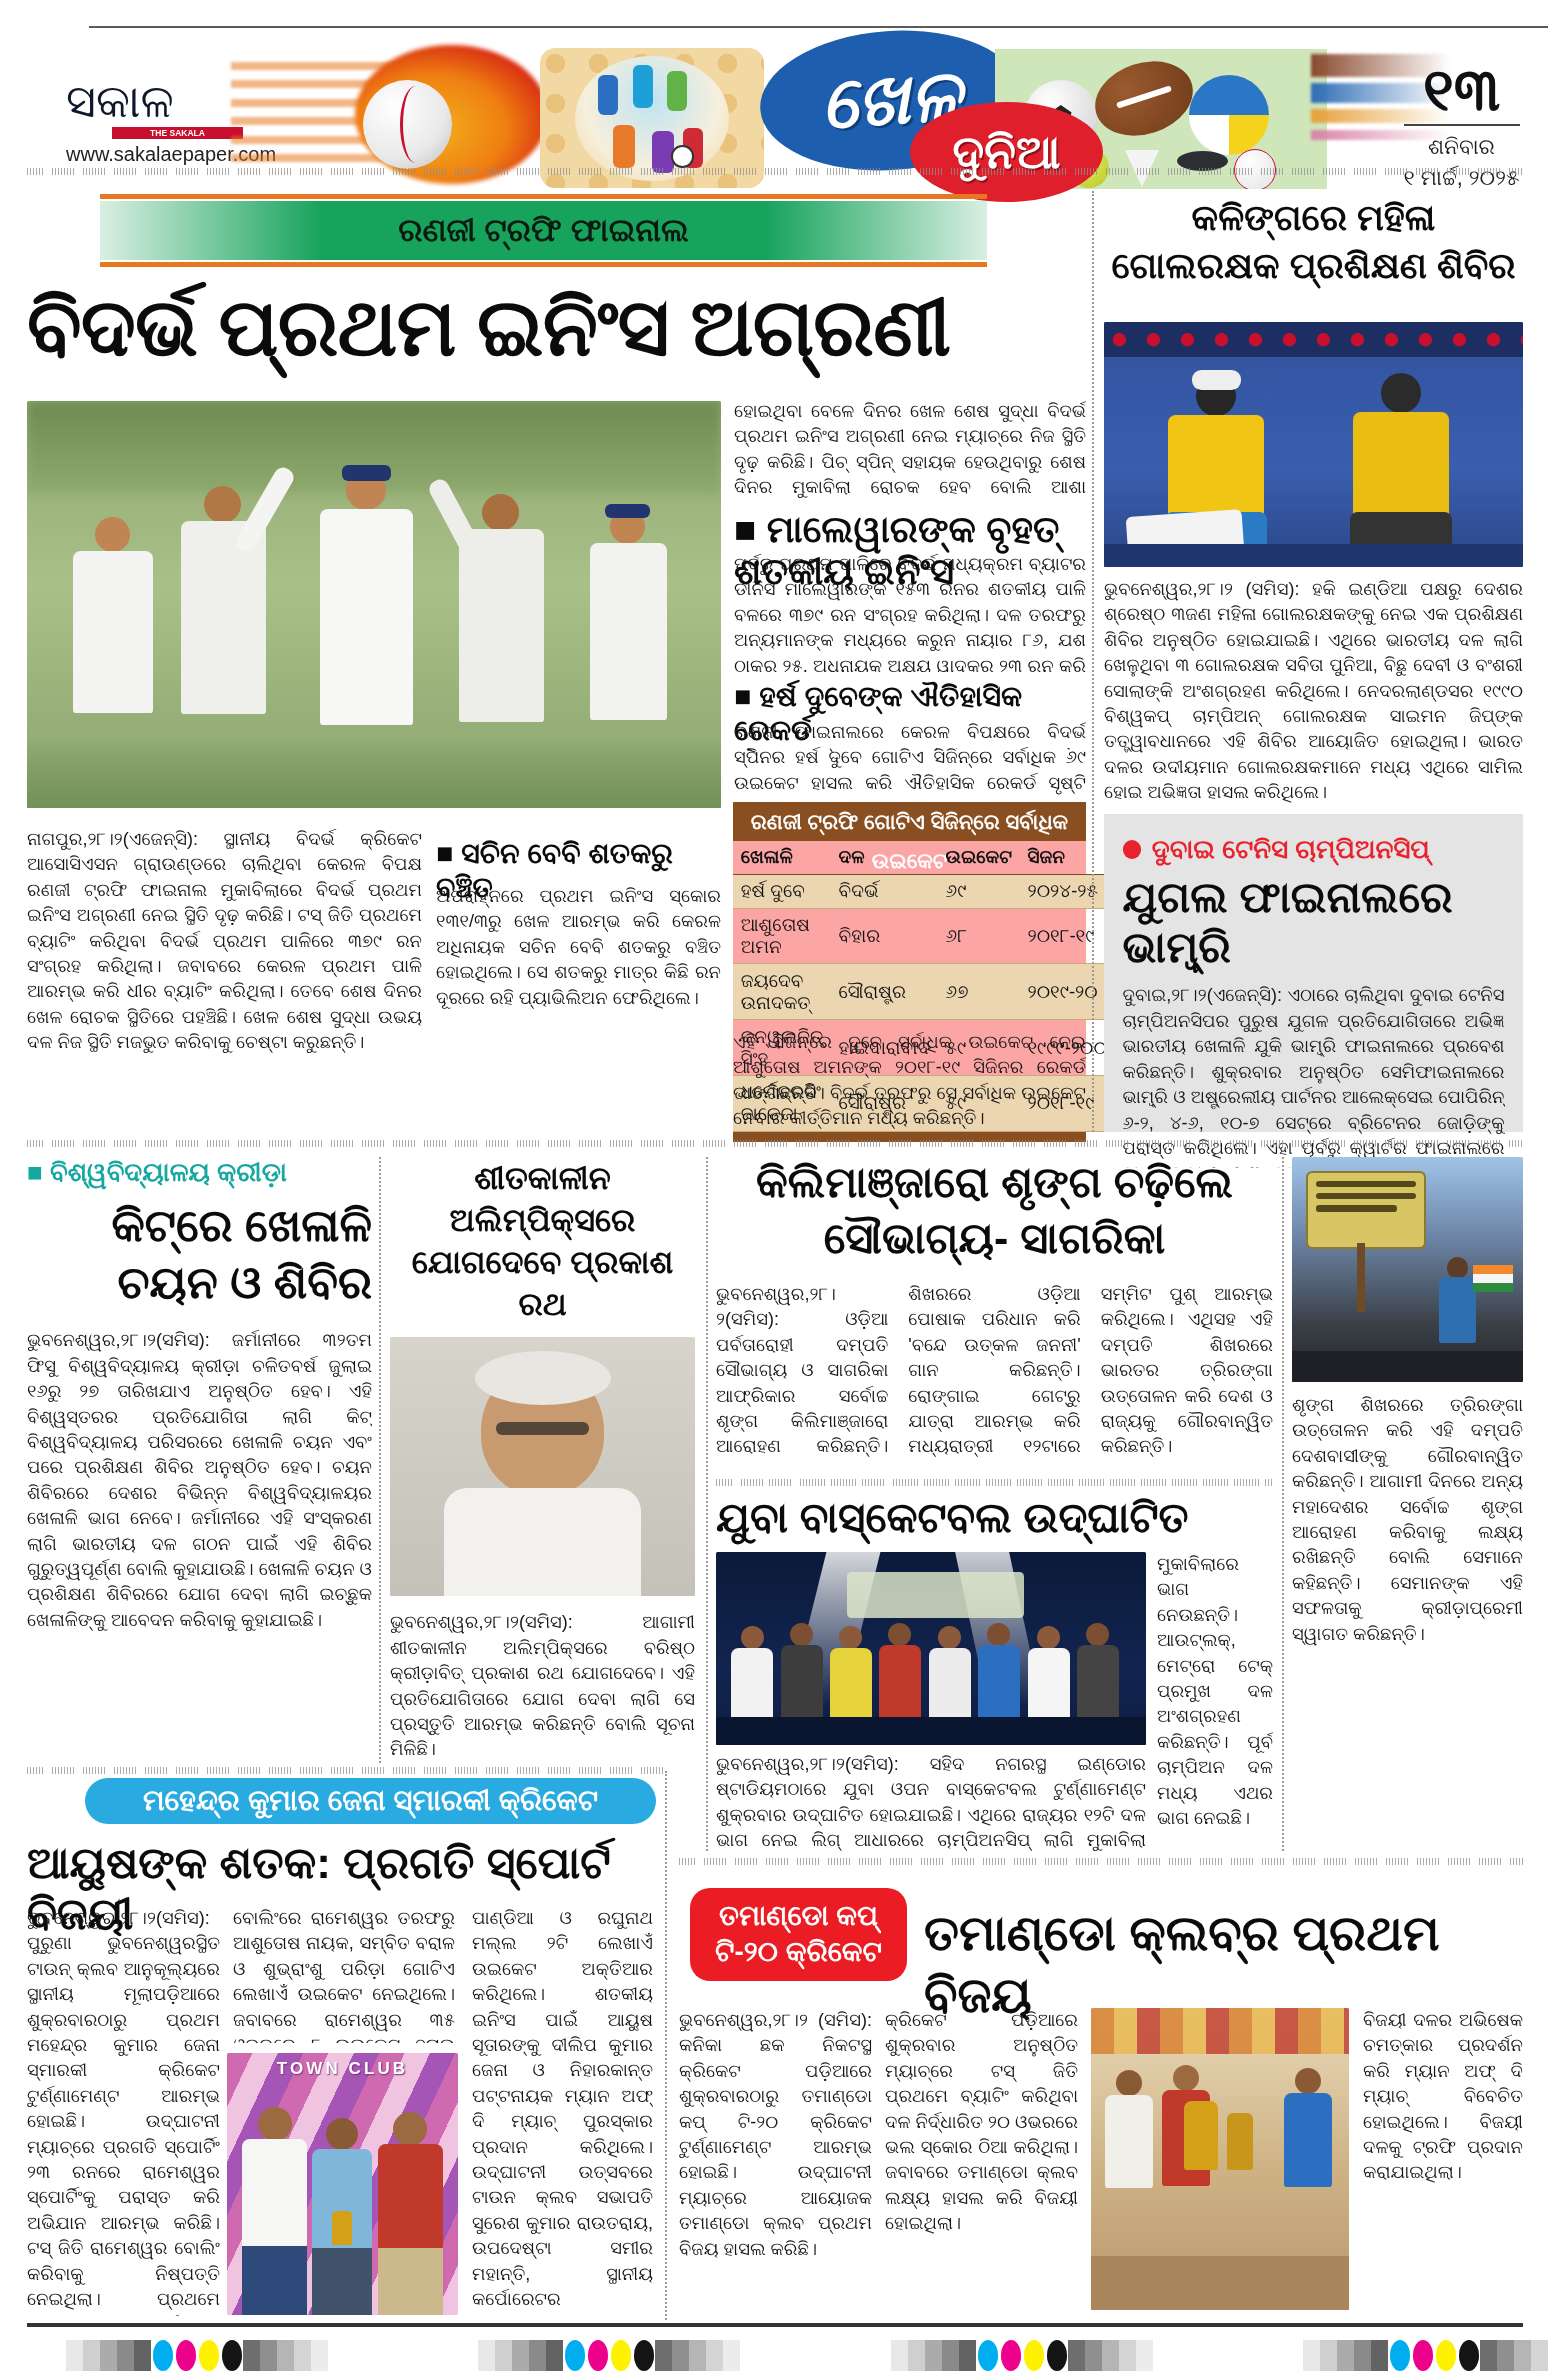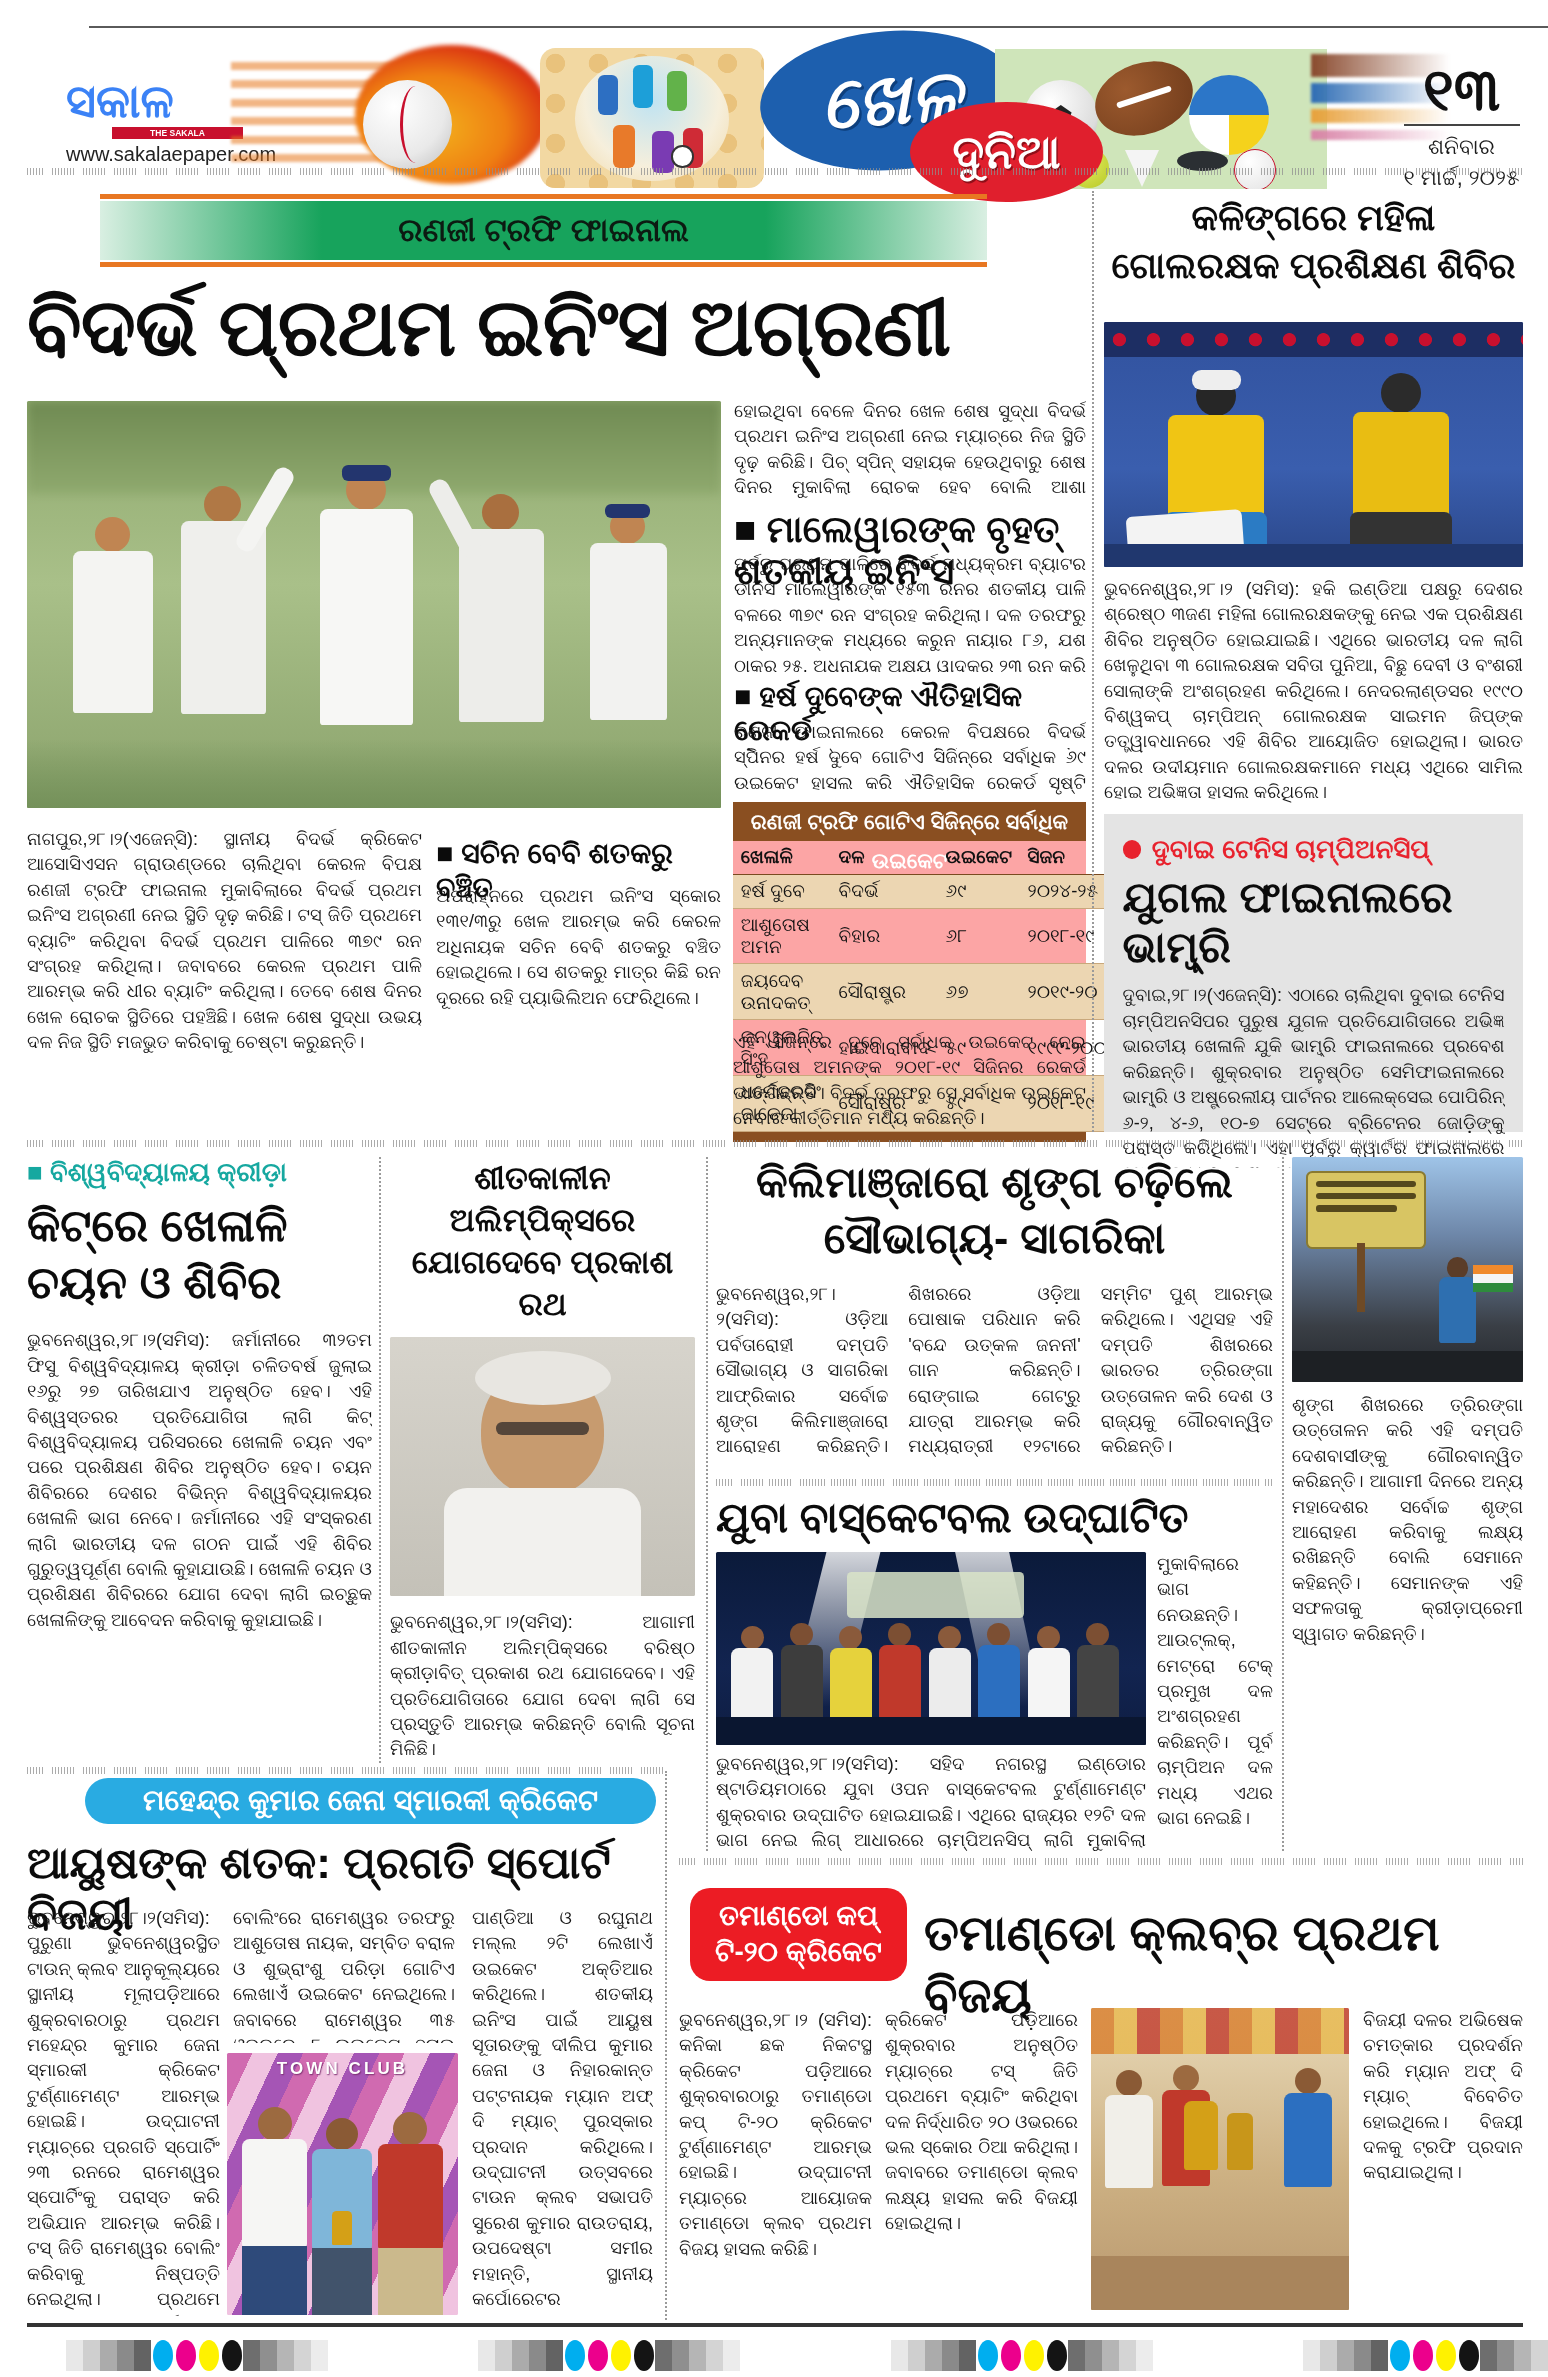--- a/index.html
+++ b/index.html
@@ -32,21 +32,21 @@
 </head>
 <body>
 
 <div id="page">
 
   <div class="abs" style="left:89px;top:26px;width:1460px;height:2.3px;background:#5a5a5a;"></div>
 
   <div class="abs" style="left:0;top:31px;width:1548px;height:139px;">
 
     <div class="abs" style="left:66px;top:46px;width:247px;">
-      <div style="font-size:46px;font-weight:bold;color:#3b82f6;line-height:48px;">ସକାଳ</div>
+      <div style="font-size:46px;font-weight:normal;color:#0f172a;line-height:48px;">ସକାଳ</div>
       <div style="width:131px;height:12.3px;background:#c8102e;color:#fff;font-size:8.5px;font-weight:bold;text-align:center;line-height:12.3px;margin:1.5px 0 4.6px 46px;">THE SAKALA</div>
       <div style="font-size:20px;color:#222;">www.sakalaepaper.com</div>
     </div>
 
     <div class="abs" style="left:231px;top:31px;width:262px;height:108px;background:repeating-linear-gradient(180deg,rgba(230,120,30,.55) 0 7.7px,rgba(255,255,255,0) 7.7px 18.5px);filter:blur(1.5px);"></div>
 
     <div class="abs" style="left:332px;top:14px;width:231px;height:139px;">
       <div class="abs" style="left:23px;top:0px;width:193px;height:139px;background:radial-gradient(ellipse at 40% 60%,#f3b11c 0%,#ef7f12 45%,#d92e12 75%,rgba(217,46,18,0) 100%);border-radius:50%;filter:blur(2.3px);"></div>
       <div class="abs" style="left:31px;top:35px;width:89px;height:89px;border-radius:50%;background:radial-gradient(circle at 35% 30%,#ffffff 0%,#e9e9e9 60%,#bdbdbd 100%);">
         <div class="abs" style="left:37px;top:6.2px;width:28px;height:77px;border-left:3.9px solid #c8102e;border-radius:50%;"></div>
@@ -234,21 +234,21 @@
       <span style="font-size:26px;font-weight:bold;color:#e8232e;">ଦୁବାଇ ଟେନିସ ଚାମ୍ପିଅନସିପ୍</span>
     </div>
     <div class="hd" style="font-size:43px;margin:7.7px 18.5px 10.8px;">ଯୁଗଲ ଫାଇନାଲରେ ଭାମ୍ବ୍ରି</div>
     <div class="jus" style="margin:0 18.5px;height:185px;">ଦୁବାଇ,୨୮।୨(ଏଜେନ୍ସି): ଏଠାରେ ଚାଲିଥିବା ଦୁବାଇ ଟେନିସ ଚାମ୍ପିଅନସିପର ପୁରୁଷ ଯୁଗଳ ପ୍ରତିଯୋଗିତାରେ ଅଭିଜ୍ଞ ଭାରତୀୟ ଖେଳାଳି ଯୁକି ଭାମ୍ବ୍ରି ଫାଇନାଲରେ ପ୍ରବେଶ କରିଛନ୍ତି। ଶୁକ୍ରବାର ଅନୁଷ୍ଠିତ ସେମିଫାଇନାଲରେ ଭାମ୍ବ୍ରି ଓ ଅଷ୍ଟ୍ରେଲୀୟ ପାର୍ଟନର ଆଲେକ୍ସେଇ ପୋପିରିନ୍ ୬-୨, ୪-୬, ୧୦-୭ ସେଟ୍‌ରେ ବ୍ରିଟେନର ଜୋଡ଼ିଙ୍କୁ ପରାସ୍ତ କରିଥିଲେ। ଏହା ପୂର୍ବରୁ କ୍ୱାର୍ଟର ଫାଇନାଲରେ ସେମାନେ ୪-୬, ୬-୩, ୧୦-୮ ସେଟ୍‌ରେ ବିଜୟ ହାସଲ କରି ଫାଇନାଲକୁ ଉନ୍ନୀତ ହୋଇଥିଲେ।</div>
   </div>
 
   <div class="tsep" style="left:27px;top:1140px;width:1496px;"></div>
 
   <div class="abs" style="left:27px;top:1157px;width:345px;">
     <div style="font-size:26px;font-weight:bold;color:#16a8a0;">■ ବିଶ୍ୱବିଦ୍ୟାଳୟ କ୍ରୀଡ଼ା</div>
-    <div class="hd" style="font-size:45px;line-height:57px;text-align:left;margin-top:9.3px;">
+    <div class="hd" style="font-size:45px;line-height:57px;text-align:right;margin-top:9.3px;">
       <div>କିଟ୍‌ରେ ଖେଳାଳି</div>
       <div>ଚୟନ ଓ ଶିବିର</div>
     </div>
     <div class="jus" style="margin-top:17px;height:432px;">ଭୁବନେଶ୍ୱର,୨୮।୨(ସମିସ): ଜର୍ମାନୀରେ ୩୨ତମ ଫିସୁ ବିଶ୍ୱବିଦ୍ୟାଳୟ କ୍ରୀଡ଼ା ଚଳିତବର୍ଷ ଜୁଲାଇ ୧୬ରୁ ୨୭ ତାରିଖଯାଏ ଅନୁଷ୍ଠିତ ହେବ। ଏହି ବିଶ୍ୱସ୍ତରର ପ୍ରତିଯୋଗିତା ଲାଗି କିଟ୍ ବିଶ୍ୱବିଦ୍ୟାଳୟ ପରିସରରେ ଖେଳାଳି ଚୟନ ଏବଂ ପରେ ପ୍ରଶିକ୍ଷଣ ଶିବିର ଅନୁଷ୍ଠିତ ହେବ। ଚୟନ ଶିବିରରେ ଦେଶର ବିଭିନ୍ନ ବିଶ୍ୱବିଦ୍ୟାଳୟର ଖେଳାଳି ଭାଗ ନେବେ। ଜର୍ମାନୀରେ ଏହି ସଂସ୍କରଣ ଲାଗି ଭାରତୀୟ ଦଳ ଗଠନ ପାଇଁ ଏହି ଶିବିର ଗୁରୁତ୍ୱପୂର୍ଣ୍ଣ ବୋଲି କୁହାଯାଉଛି। ଖେଳାଳି ଚୟନ ଓ ପ୍ରଶିକ୍ଷଣ ଶିବିରରେ ଯୋଗ ଦେବା ଲାଗି ଇଚ୍ଛୁକ ଖେଳାଳିଙ୍କୁ ଆବେଦନ କରିବାକୁ କୁହାଯାଇଛି।</div>
   </div>
   <div class="vsep" style="left:379px;top:1157px;height:606px;"></div>
 
   <div class="abs" style="left:390px;top:1157px;width:305px;">
     <div class="hd" style="font-size:32px;line-height:42px;text-align:center;">
       <div>ଶୀତକାଳୀନ ଅଲିମ୍ପିକ୍ସରେ</div>

